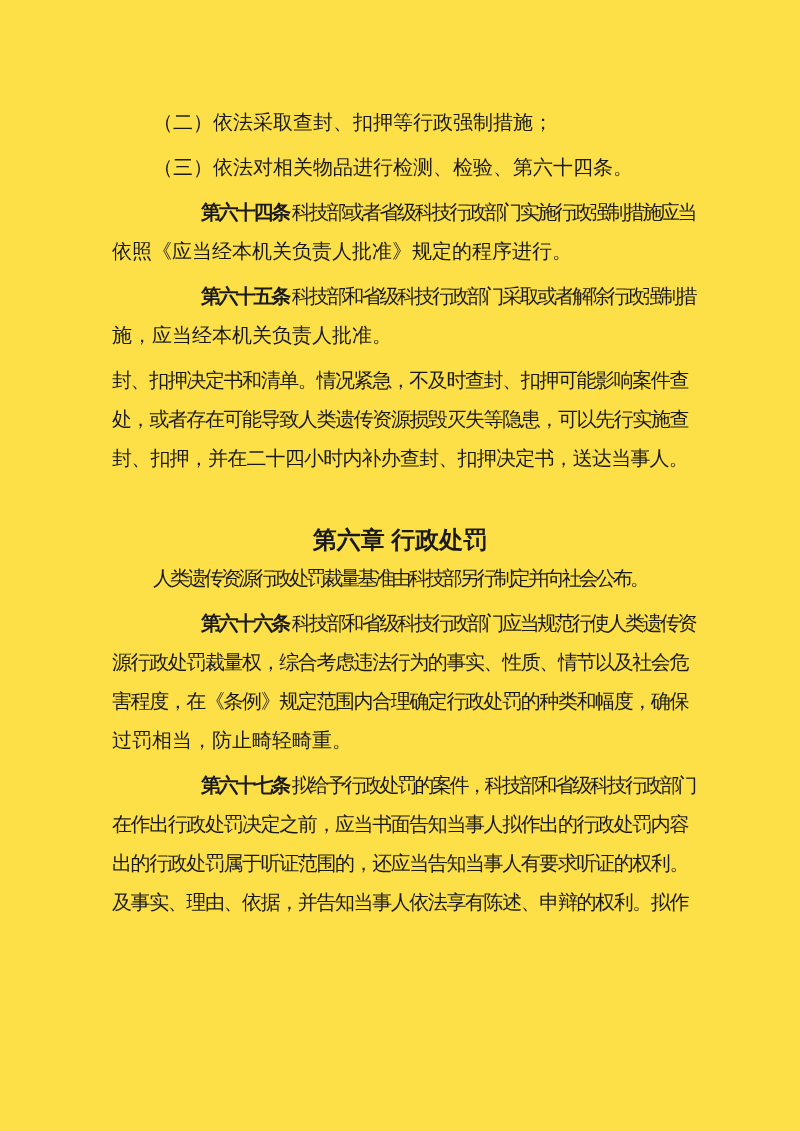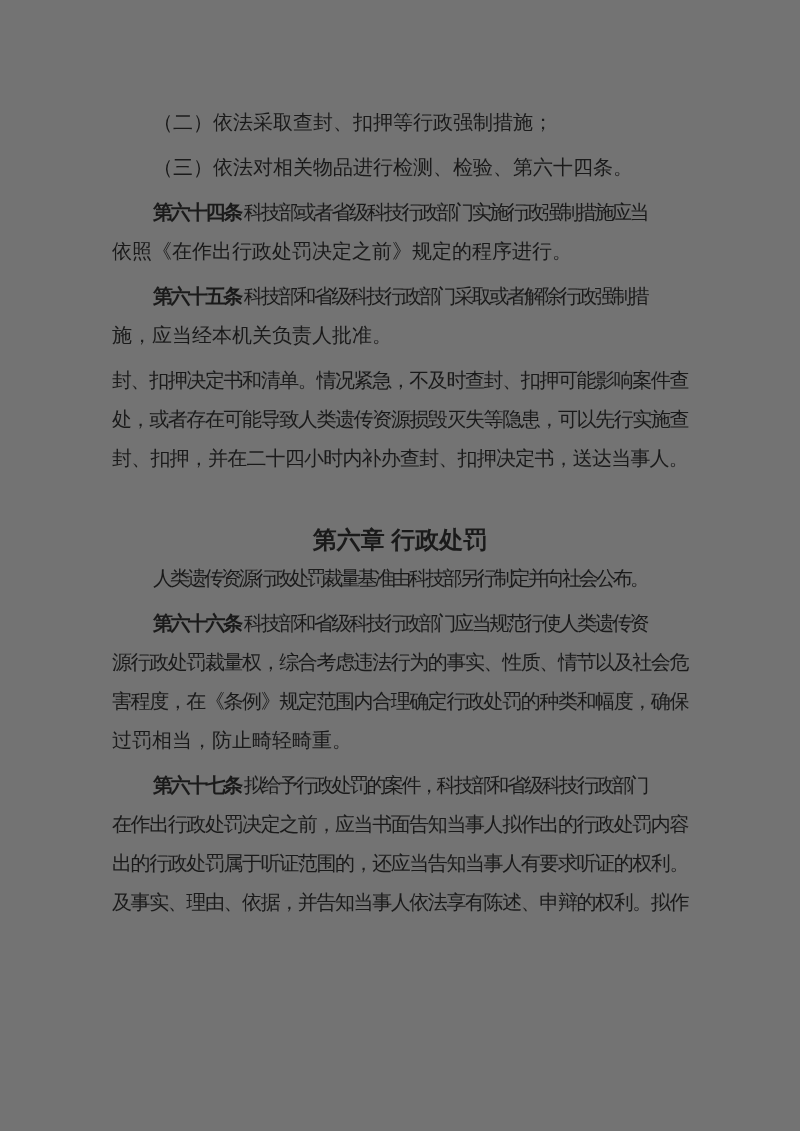--- a/index.html
+++ b/index.html
@@ -4,21 +4,21 @@
 <style>
   html, body {
     margin: 0;
     padding: 0;
     background: #ffffff;
   }
   .page {
     position: relative;
     width: 800px;
     height: 1131px;
-    background: #737373;
+    background: #fde047;
     overflow: hidden;
     font-family: "Liberation Sans", "DejaVu Sans", sans-serif;
     color: #1a1a1a;
   }
   .content {
     position: absolute;
     left: 112px;
     top: 103px;
     width: 576px;
   }
@@ -36,36 +36,37 @@
   }
   .chapter {
     font-size: 24px;
     line-height: 39px;
     font-weight: 700;
     text-align: center;
     margin: 42px 0 0 0;
   }
   b.artno {
     font-weight: 700;
+    margin-left: 48px;
   }
 </style>
 </head>
 <body>
 
 <div class="page">
   <div class="content" id="doc">
       <div class="para">
         <div class="tline indent"><span class="measure">（二）依法采取查封、扣押等行政强制措施；</span></div>
       </div>
       <div class="para">
         <div class="tline indent"><span class="measure">（三）依法对相关物品进行检测、检验、第六十四条。</span></div>
       </div>
       <div class="para">
         <div class="tline indent fill" style="letter-spacing: -2.46767px;"><span class="measure" style=""><b class="artno">第六十四条</b> 科技部或者省级科技行政部门实施行政强制措施应当</span></div>
-        <div class="tline"><span class="measure">依照《在作出行政处罚决定之前》规定的程序进行。</span></div>
+        <div class="tline"><span class="measure">依照《应当经本机关负责人批准》规定的程序进行。</span></div>
       </div>
       <div class="para">
         <div class="tline indent fill" style="letter-spacing: -2.46767px;"><span class="measure" style=""><b class="artno">第六十五条</b> 科技部和省级科技行政部门采取或者解除行政强制措</span></div>
         <div class="tline"><span class="measure">施，应当经本机关负责人批准。</span></div>
       </div>
       <div class="para">
         <div class="tline fill" style="letter-spacing: -1.41935px;"><span class="measure" style="">封、扣押决定书和清单。情况紧急，不及时查封、扣押可能影响案件查</span></div>
         <div class="tline fill" style="letter-spacing: -1.41935px;"><span class="measure" style="">处，或者存在可能导致人类遗传资源损毁灭失等隐患，可以先行实施查</span></div>
         <div class="tline fill" style="letter-spacing: -0.8px;"><span class="measure" style="">封、扣押，并在二十四小时内补办查封、扣押决定书，送达当事人。</span></div>
       </div>

